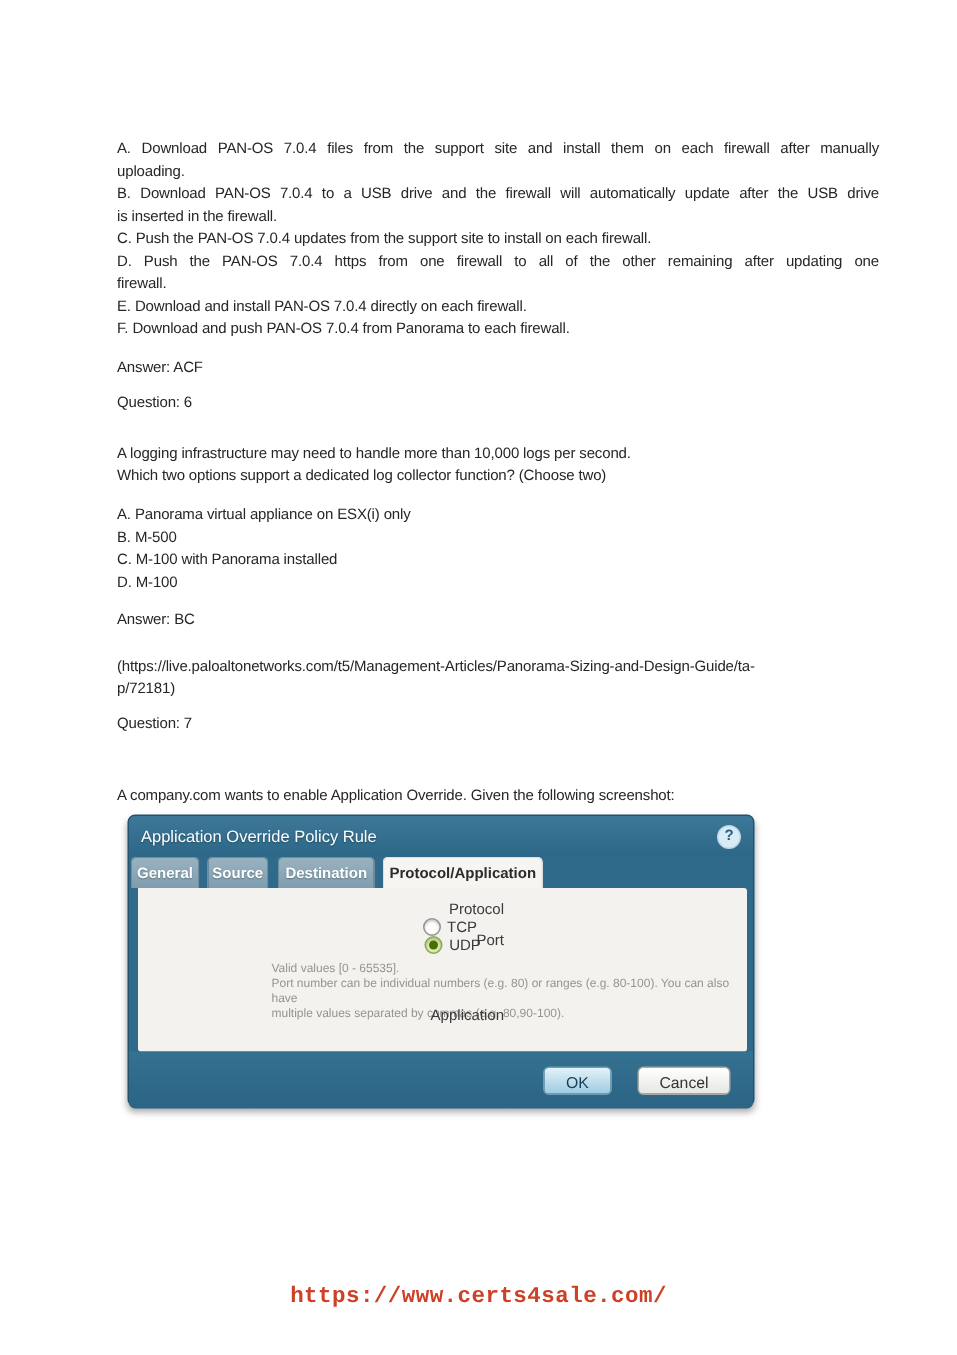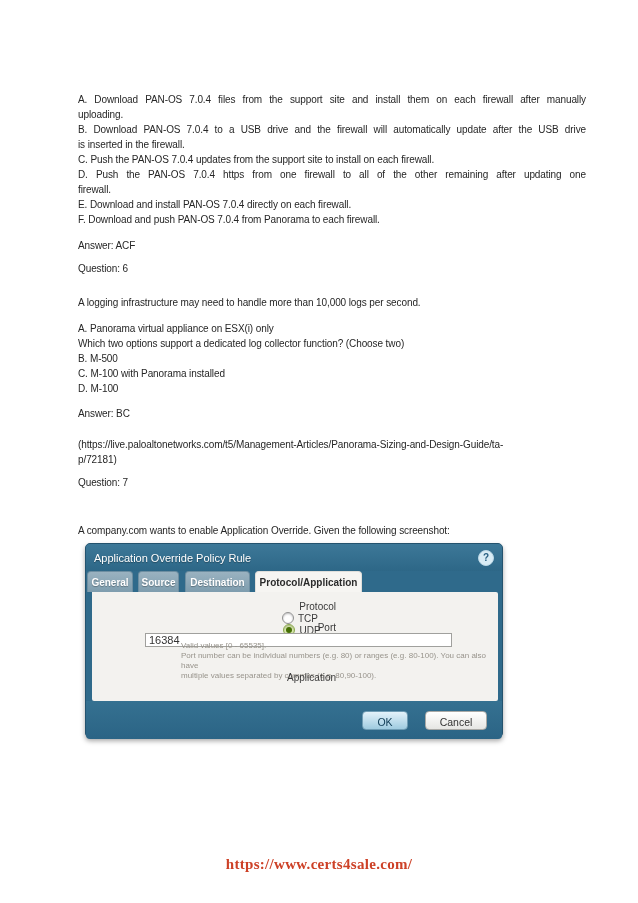--- a/index.html
+++ b/index.html
@@ -65,43 +65,43 @@
        background:linear-gradient(#357191,#2b6485);}
   .btn{position:absolute;top:10px;height:19px;font-family:"Liberation Sans",sans-serif;font-size:10.5px;
        border-radius:4px;box-sizing:border-box;cursor:pointer;padding:4px;}
   .btn.ok{left:276px;width:46px;background:linear-gradient(#e3f2fa,#9fcbe0);border:1px solid #6f9cb4;
        color:#14405a;}
   .btn.cancel{left:339px;width:62px;background:linear-gradient(#ffffff,#e6e6e3);border:1px solid #a9a9a6;
        color:#333333;}
 
   
   .site-url{position:absolute;left:0;top:856px;width:638px;text-align:center;
-       font-family:Liberation Serif, serif;font-weight:bold;font-size:15px;letter-spacing:.3px;
+       font-family:Liberation Mono, monospace;font-weight:bold;font-size:15px;letter-spacing:.3px;
        color:#cd4127;cursor:pointer;}
 </style>
 </head>
 <body>
 
 <div class="page">
 
   <div class="doc">
     <div class="tl j">A. Download PAN-OS 7.0.4 files from the support site and install them on each firewall after manually</div>
     <div class="tl">uploading.</div>
     <div class="tl j">B. Download PAN-OS 7.0.4 to a USB drive and the firewall will automatically update after the USB drive</div>
     <div class="tl">is inserted in the firewall.</div>
     <div class="tl">C. Push the PAN-OS 7.0.4 updates from the support site to install on each firewall.</div>
     <div class="tl j">D. Push the PAN-OS 7.0.4 https from one firewall to all of the other remaining after updating one</div>
     <div class="tl">firewall.</div>
     <div class="tl">E. Download and install PAN-OS 7.0.4 directly on each firewall.</div>
     <div class="tl">F. Download and push PAN-OS 7.0.4 from Panorama to each firewall.</div>
     <div class="tl mA">Answer: ACF</div>
     <div class="tl mB">Question: 6</div>
     <div class="tl mC">A logging infrastructure may need to handle more than 10,000 logs per second.</div>
+    <div class="tl">Which two options support a dedicated log collector function? (Choose two)</div>
     <div class="tl mD">A. Panorama virtual appliance on ESX(i) only</div>
-    <div class="tl">Which two options support a dedicated log collector function? (Choose two)</div>
     <div class="tl">B. M-500</div>
     <div class="tl">C. M-100 with Panorama installed</div>
     <div class="tl">D. M-100</div>
     <div class="tl mE">Answer: BC</div>
     <div class="tl mF">(https://live.paloaltonetworks.com/t5/Management-Articles/Panorama-Sizing-and-Design-Guide/ta-</div>
     <div class="tl">p/72181)</div>
     <div class="tl mG">Question: 7</div>
     <div class="tl mH">A company.com wants to enable Application Override. Given the following screenshot:</div>
   </div>
 
@@ -128,21 +128,20 @@
         <span class="radio-group rg-udp">
           <span class="rb sel">
               <span class="dot"></span>
             </span>
           <span class="rlbl">UDP</span>
         </span>
       </div>
 
       <div class="row row-port">
         <span class="lbl">Port</span>
-        <input class="txt port-input" value="16384" style="">
       </div>
 
       <div class="help">
         <div>Valid values [0 - 65535].</div>
         <div>Port number can be individual numbers (e.g. 80) or ranges (e.g. 80-100). You can also have</div>
         <div>multiple values separated by commas (e.g. 80,90-100).</div>
       </div>
 
       <div class="row row-app">
         <span class="lbl">Application</span>

